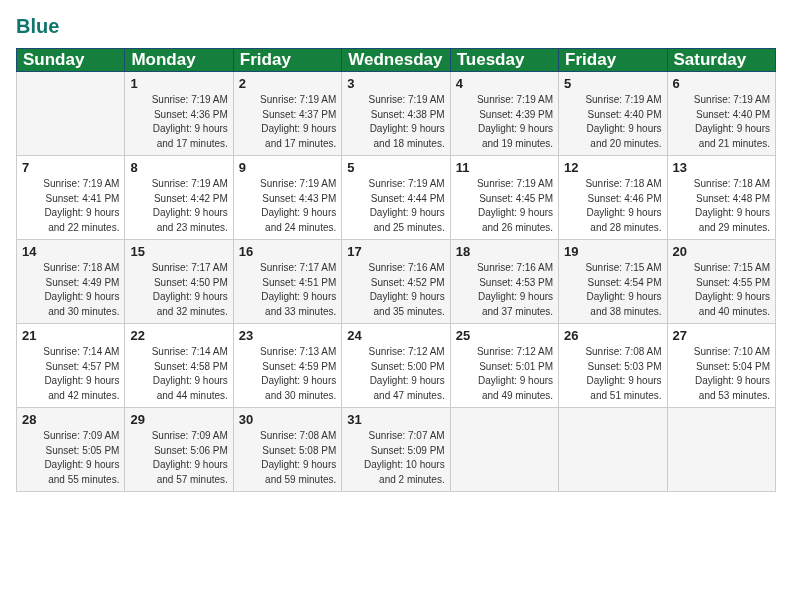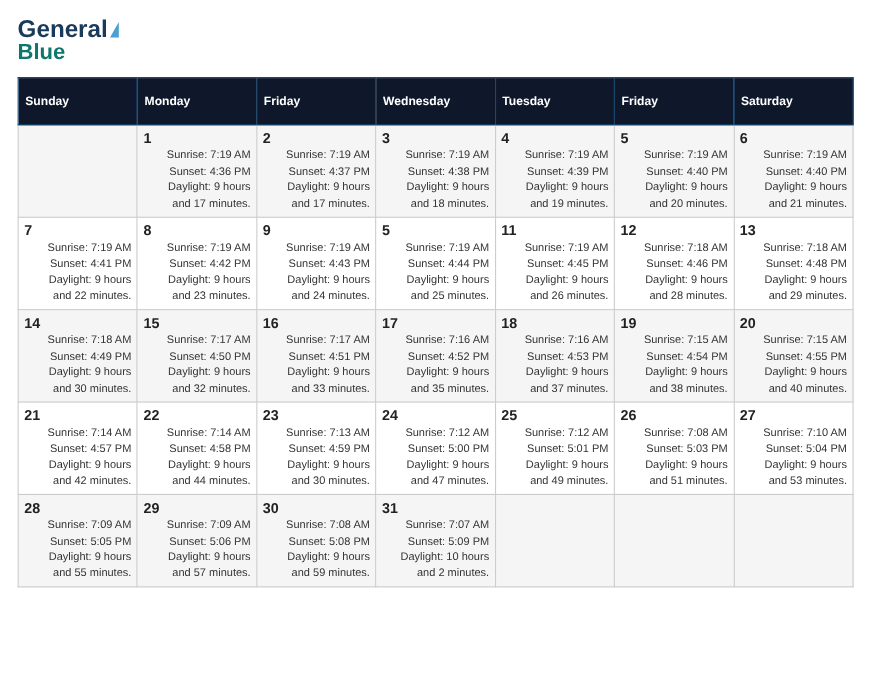--- a/index.html
+++ b/index.html
@@ -49,25 +49,25 @@
     .location {
       font-size: 15px;
       color: #555;
     }
     table {
       width: 100%;
       border-collapse: collapse;
       table-layout: fixed;
     }
     thead tr th {
-      background-color: #0f172a;
+      background-color: #15803d;
       color: #fff;
-      font-size: 11px;
+      font-size: 17px;
       font-weight: bold;
-      padding: 15px 6px;
+      padding: 1px 6px;
       text-align: left;
       border: 1px solid #1a4a72;
     }
     tbody tr td {
       vertical-align: top;
       border: 1px solid #ccc;
       padding: 4px 5px;
       font-size: 10.5px;
       color: #333;
       min-height: 80px;
@@ -91,24 +91,20 @@
       line-height: 1.45;
       color: #333;
       text-align: right;
     }
   </style>
 </head>
 <body>
 
 <div class="header">
   <div class="logo">
-    <div style="display:flex;align-items:center;">
-      <span class="logo-text">General</span>
-      <span class="logo-triangle"></span>
-    </div>
     <span class="logo-text" style="color:#0f766e;font-size:20px;">Blue</span>
   </div>
   <div class="title-block">
     <div class="month-title"></div>
     <div class="location"></div>
   </div>
 </div>
 
 <table>
   <thead>

